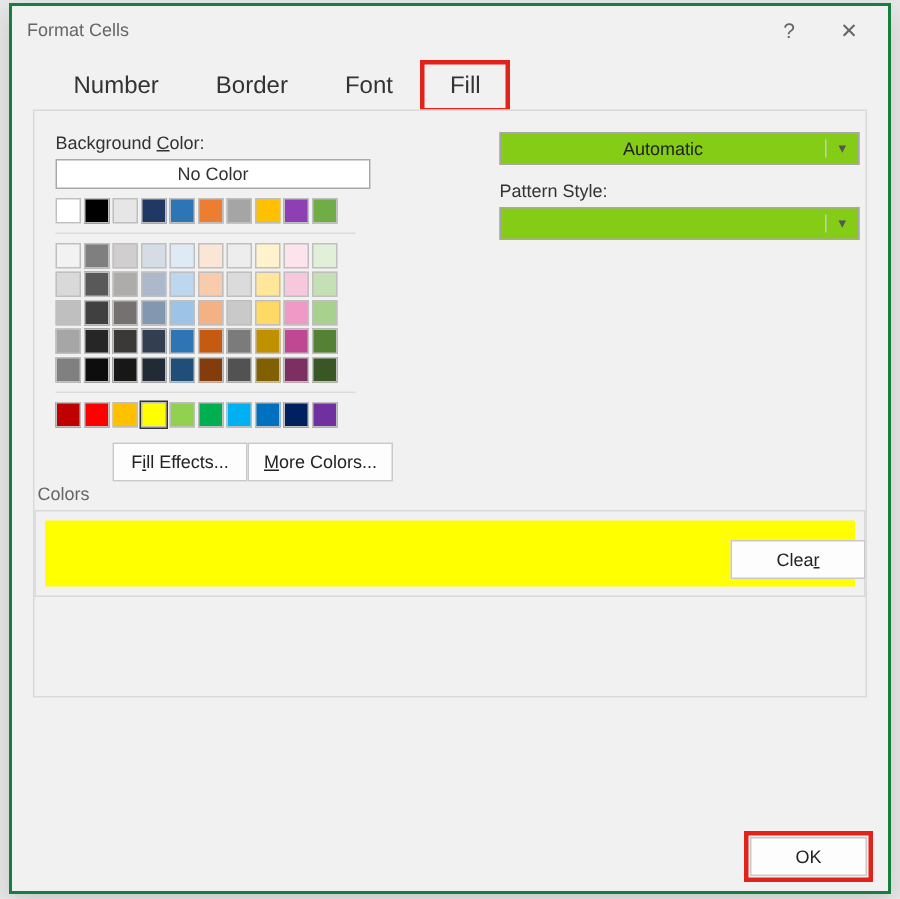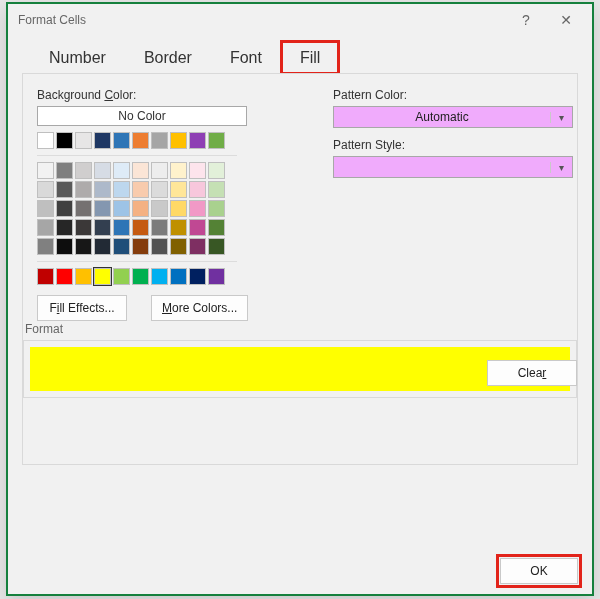--- a/index.html
+++ b/index.html
@@ -30,24 +30,24 @@
     width: 210px; height: 20px; border: 1px solid #a8a8a8; background: #fff;
     text-align: center; font-size: 12px; line-height: 18px; color: #333; margin: 2px 0 6px 0;
   }
   .swatch-row { display: flex; gap: 2px; margin-bottom: 2px; }
   .sw { width: 17px; height: 17px; border: 1px solid #bfbfbf; }
   .sep { width: 200px; height: 0; border-top: 1px solid #dcdcdc; margin: 6px 0; }
   .btn-std {
     display: inline-block; min-width: 90px; padding: 5px 10px; font-size: 12px;
     background: #fdfdfd; border: 1px solid #c9c9c9; color: #222; text-align: center;
   }
-  .btn-row { display: flex; gap: 24px; margin-top: 10px; }
+  .btn-row { display: flex; gap: 0; margin-top: 10px; margin-left: 38px; }
   .right-col { position: absolute; left: 310px; top: 14px; width: 240px; }
   .dropdown {
-    display: flex; border: 1px solid #a8a8a8; background: #f0abfc; height: 22px; align-items: center; margin-bottom: 10px;
+    display: flex; border: 1px solid #a8a8a8; background: #84cc16; height: 22px; align-items: center; margin-bottom: 10px;
   }
   .dropdown .val { flex: 1; font-size: 12px; text-align: center; color: #222; }
   .dropdown .arrow { width: 22px; text-align: center; border-left: 1px solid #c9c9c9; color: #555; font-size: 10px; }
   .sample-area { position: absolute; left: 0; right: 0; bottom: 66px; padding: 0 0; }
   .sample-label { font-size: 12px; color: #666; margin: 0 0 4px 2px; }
   .sample-box { border: 1px solid #d9d9d9; padding: 6px; }
   .sample-fill { height: 44px; background: #ffff00; }
   .clear-row { position: absolute; right: 0; bottom: 12px; }
   .footer {
     position: absolute; right: 14px; bottom: 10px; display: flex; gap: 12px;
@@ -169,34 +169,33 @@
             <div class="sw" style="background: rgb(112, 48, 160);"></div>
           </div>
         </div>
       <div class="btn-row">
         <div class="btn-std">F<span class="u">i</span>ll Effects...</div>
         <div class="btn-std"><span class="u">M</span>ore Colors...</div>
       </div>
     </div>
 
     <div class="right-col">
-      <div class="section-label">Pattern Color:</div>
       <div class="dropdown">
         <span class="val">Automatic</span>
         <span class="arrow">▾</span>
       </div>
       <div class="section-label">Pattern Style:</div>
       <div class="dropdown">
         <span class="val"></span>
         <span class="arrow">▾</span>
       </div>
     </div>
 
     <div class="sample-area">
-      <div class="sample-label">Format</div>
+      <div class="sample-label">Colors</div>
       <div class="sample-box">
         <div class="sample-fill" id="sample-fill" style="background: rgb(255, 255, 0);"></div>
       </div>
       <div class="clear-row">
         <div class="btn-std">Clea<span class="u">r</span></div>
       </div>
     </div>
   </div>
 
   <div class="footer">

